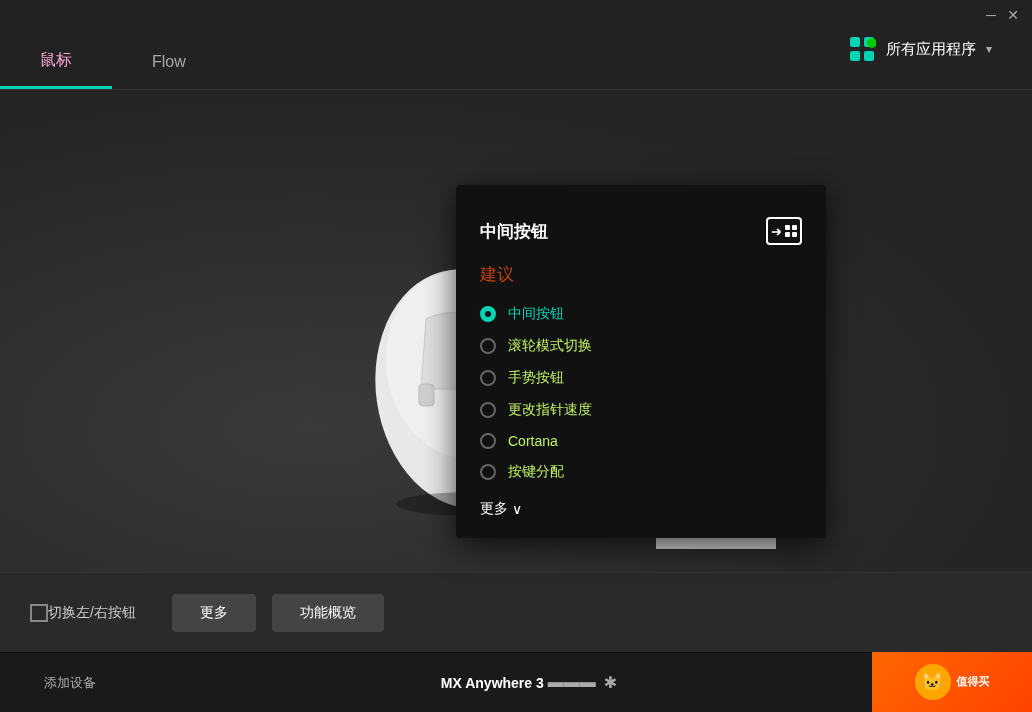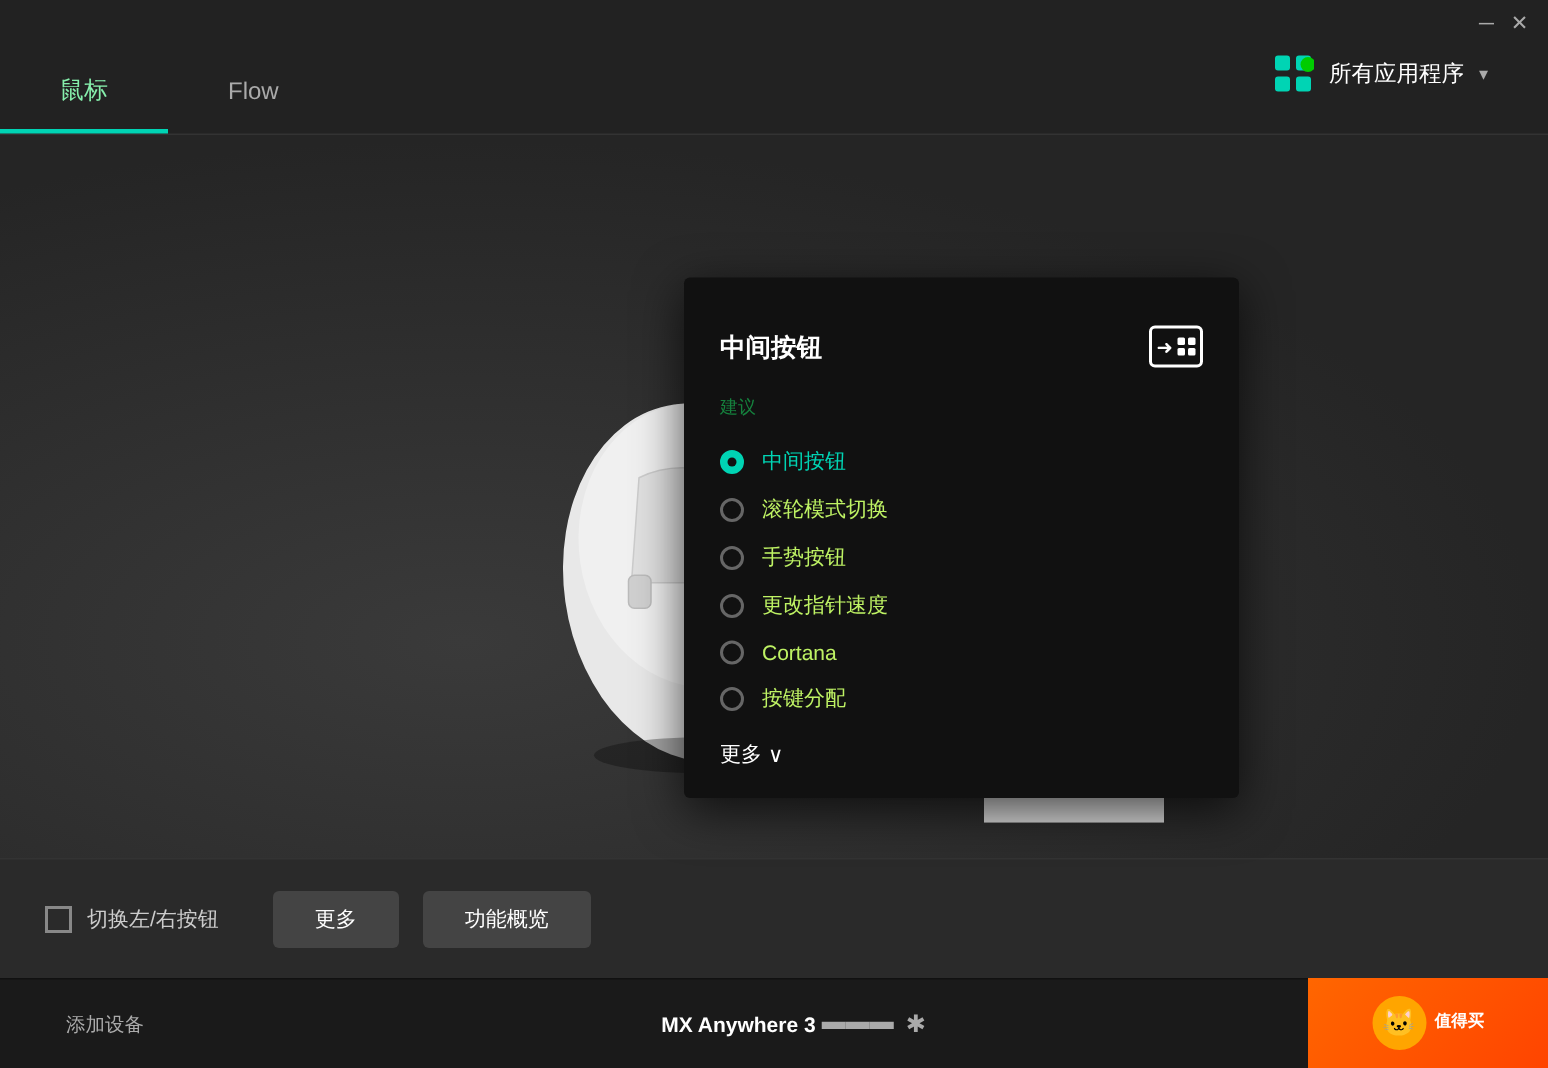--- a/index.html
+++ b/index.html
@@ -52,21 +52,21 @@
       padding: 0 40px 18px 40px;
       color: #aaa;
       font-size: 16px;
       cursor: pointer;
       position: relative;
       height: 100%;
       display: flex;
       align-items: flex-end;
     }
     .nav-tab.active {
-      color: #86efac;
+      color: #f9a8d4;
     }
     .nav-tab.active::after {
       content: '';
       position: absolute;
       bottom: 0; left: 0; right: 0;
       height: 3px;
       background: #00d4b4;
     }
 
     
@@ -127,22 +127,22 @@
       width: 36px; height: 28px;
       border: 2px solid #fff;
       border-radius: 4px;
       display: flex;
       align-items: center;
       justify-content: center;
       position: relative;
     }
 
     .popup-section-label {
-      color: #15803d;
-      font-size: 12px;
+      color: #c2410c;
+      font-size: 17px;
       margin-bottom: 12px;
     }
 
     .option-item {
       display: flex;
       align-items: center;
       gap: 12px;
       padding: 7px 0;
       cursor: pointer;
     }
@@ -196,21 +196,20 @@
       background: #2a2a2a;
       display: flex;
       align-items: center;
       padding: 0 30px;
       gap: 16px;
       border-top: 1px solid #333;
     }
     .checkbox-area {
       display: flex;
       align-items: center;
-      gap: 10px;
       margin-right: 20px;
     }
     .checkbox {
       width: 18px; height: 18px;
       border: 2px solid #888;
       background: transparent;
       cursor: pointer;
       flex-shrink: 0;
     }
     .checkbox-label {

